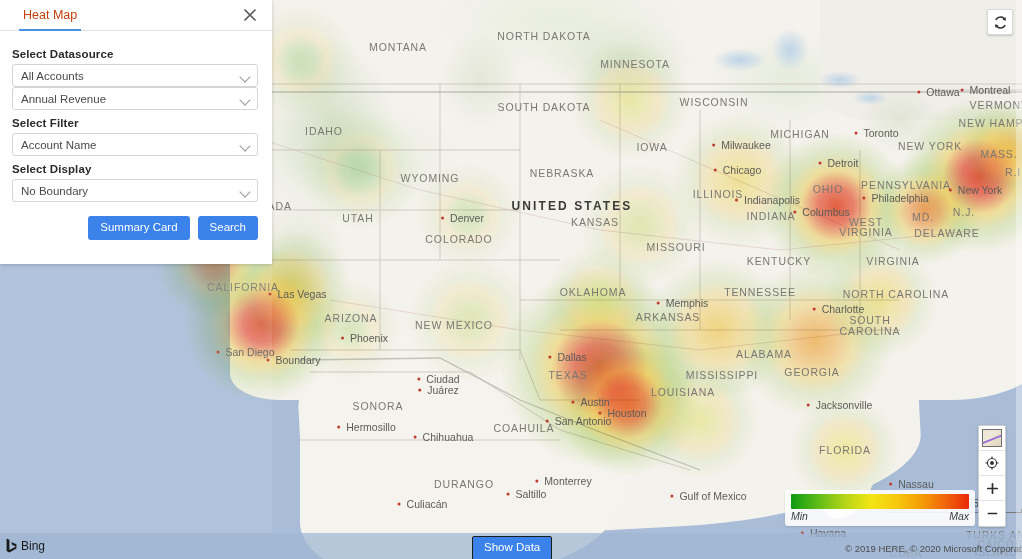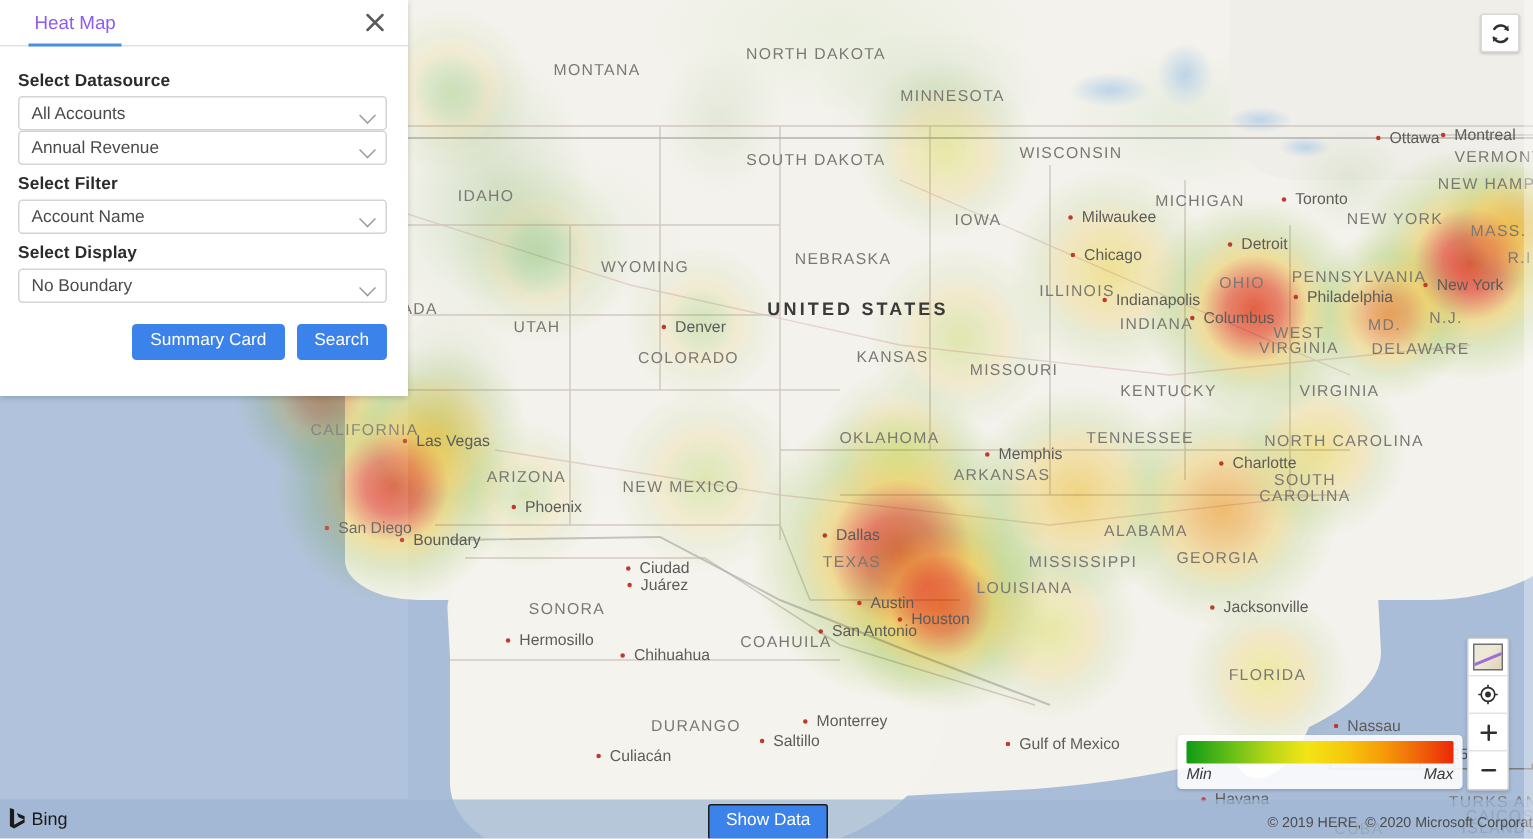--- a/index.html
+++ b/index.html
@@ -147,21 +147,21 @@
   #panel-head {
     position: relative;
     height: 31px;
     border-bottom: 1px solid #e2e2e2;
   }
   #tab-heatmap {
     position: absolute;
     left: 19px; top: 0;
     height: 31px; line-height: 31px;
     font-size: 12.5px;
-    color: #8b5cf6;
+    color: #c2410c;
     border-bottom: 2px solid #4a90e2;
     padding: 0 4px;
     cursor: pointer;
   }
   #panel-close {
     position: absolute;
     right: 12px; top: 5px;
     width: 20px; height: 20px;
     cursor: pointer;
   }
@@ -433,21 +433,21 @@
         <div class="m-label m-state" style="left: 635px; top: 64px;">MINNESOTA</div>
         <div class="m-label m-state" style="left: 714px; top: 102px;">WISCONSIN</div>
         <div class="m-label m-state" style="left: 324px; top: 131px;">IDAHO</div>
         <div class="m-label m-state" style="left: 430px; top: 139px; margin-top: 39px;">WYOMING</div>
         <div class="m-label m-state" style="left: 562px; top: 173px;">NEBRASKA</div>
         <div class="m-label m-state" style="left: 652px; top: 147px;">IOWA</div>
         <div class="m-label m-state" style="left: 800px; top: 134px;">MICHIGAN</div>
         <div class="m-label m-state" style="left: 268px; top: 206px;">NEVADA</div>
         <div class="m-label m-state" style="left: 358px; top: 218px;">UTAH</div>
         <div class="m-label m-state" style="left: 459px; top: 239px;">COLORADO</div>
-        <div class="m-label m-state" style="left: 573px; top: 238px; padding-left: 44px;">KANSAS</div>
+        <div class="m-label m-state" style="left: 573px; top: 222px; padding-left: 44px;">KANSAS</div>
         <div class="m-label m-state" style="left: 676px; top: 247px;">MISSOURI</div>
         <div class="m-label m-state" style="left: 718px; top: 194px;">ILLINOIS</div>
         <div class="m-label m-state" style="left: 771px; top: 216px;">INDIANA</div>
         <div class="m-label m-state" style="left: 828px; top: 189px;">OHIO</div>
         <div class="m-label m-state" style="left: 906px; top: 185px;">PENNSYLVANIA</div>
         <div class="m-label m-state" style="left: 930px; top: 146px;">NEW YORK</div>
         <div class="m-label m-state" style="left: 999px; top: 105px;">VERMONT</div>
         <div class="m-label m-state" style="left: 995px; top: 123px;">NEW HAMPS</div>
         <div class="m-label m-state" style="left: 999px; top: 154px;">MASS.</div>
         <div class="m-label m-state" style="left: 1015px; top: 172px;">R.I.</div>

